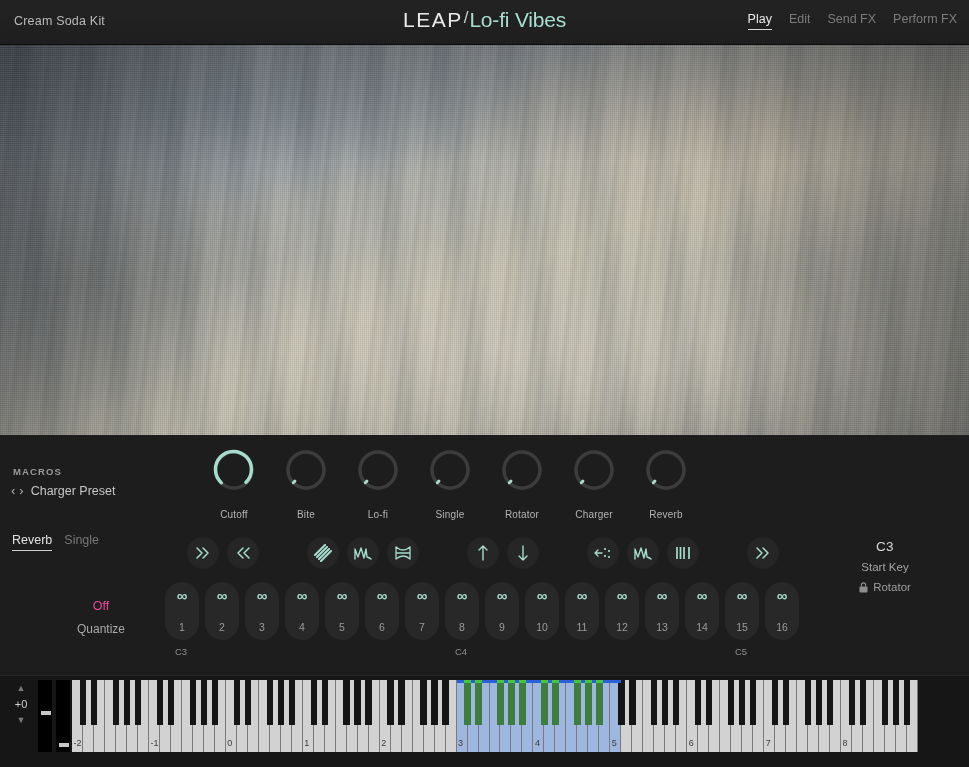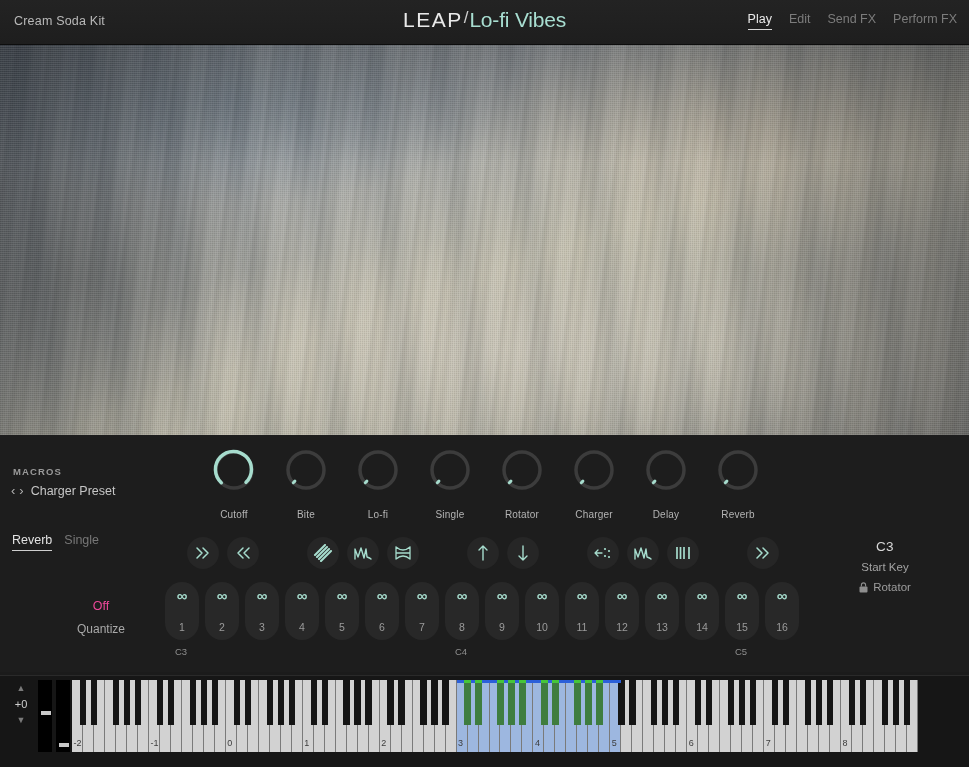--- a/index.html
+++ b/index.html
@@ -312,29 +312,20 @@
       <div class="knob-cell">
         <div class="knob">
           <svg width="46" height="46" viewBox="0 0 46 46">
             <circle cx="23" cy="23" r="18" fill="none" stroke="#3c3c3c" stroke-width="3.5"></circle>
             <path d="M 10.3 35.7 l 1.6 -1.6" stroke="#a6dccd" stroke-width="3" stroke-linecap="round" fill="none"></path>
           </svg>
         </div>
         <div class="knob-label">Charger</div>
       </div>
 
-      <div class="knob-cell">
-        <div class="knob">
-          <svg width="46" height="46" viewBox="0 0 46 46">
-            <circle cx="23" cy="23" r="18" fill="none" stroke="#3c3c3c" stroke-width="3.5"></circle>
-            <path d="M 10.3 35.7 l 1.6 -1.6" stroke="#a6dccd" stroke-width="3" stroke-linecap="round" fill="none"></path>
-          </svg>
-        </div>
-        <div class="knob-label">Delay</div>
-      </div>
 
       <div class="knob-cell">
         <div class="knob">
           <svg width="46" height="46" viewBox="0 0 46 46">
             <circle cx="23" cy="23" r="18" fill="none" stroke="#3c3c3c" stroke-width="3.5"></circle>
             <path d="M 10.3 35.7 l 1.6 -1.6" stroke="#a6dccd" stroke-width="3" stroke-linecap="round" fill="none"></path>
           </svg>
         </div>
         <div class="knob-label">Reverb</div>
       </div>

